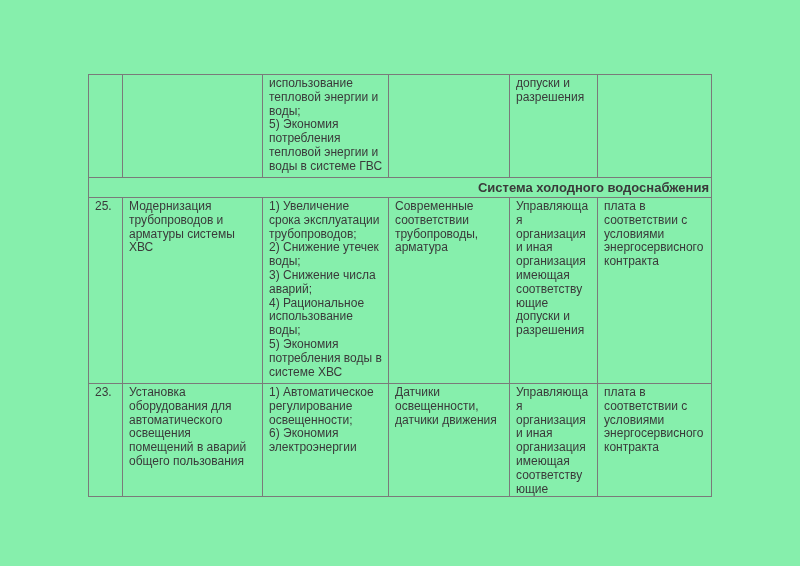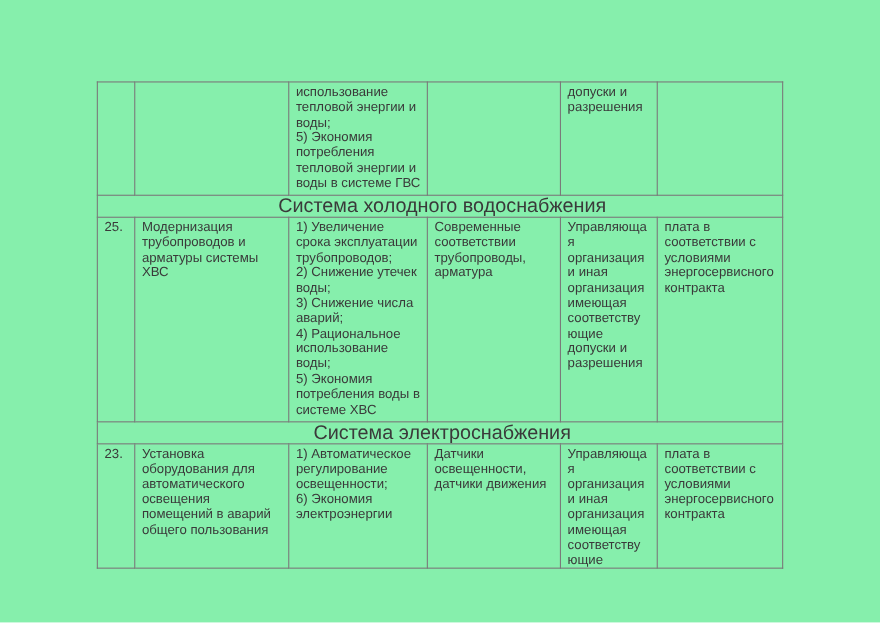--- a/index.html
+++ b/index.html
@@ -35,23 +35,23 @@
     overflow: hidden;
   }
   td.num {
     padding-left: 9px;
   }
   tr.r-cont  { height: 103px; }
   tr.r-sec   { height: 20px;  }
   tr.r-main  { height: 186px; margin-top: 48px; }
   tr.r-last  { height: 111px; }
   td.sec {
-    text-align: center;
-    font-weight: normal;
-    font-size: 18px;
+    text-align: right;
+    font-weight: bold;
+    font-size: 13px;
     padding: 2px 0 1px 0;
     white-space: normal;
     vertical-align: middle;
     line-height: 15px;
   }
 </style>
 </head>
 <body>
 
 <div class="page">
@@ -118,23 +118,20 @@
 ющие
 допуски и
 разрешения</td>
         <td>плата в
 соответствии с
 условиями
 энергосервисного
 контракта</td>
       </tr>
 
-      <tr class="r-sec">
-        <td class="sec" colspan="6">Система электроснабжения</td>
-      </tr>
 
       <tr class="r-last">
         <td class="num">23.</td>
         <td>Установка
 оборудования для
 автоматического
 освещения
 помещений в аварий
 общего пользования</td>
         <td>1) Автоматическое

